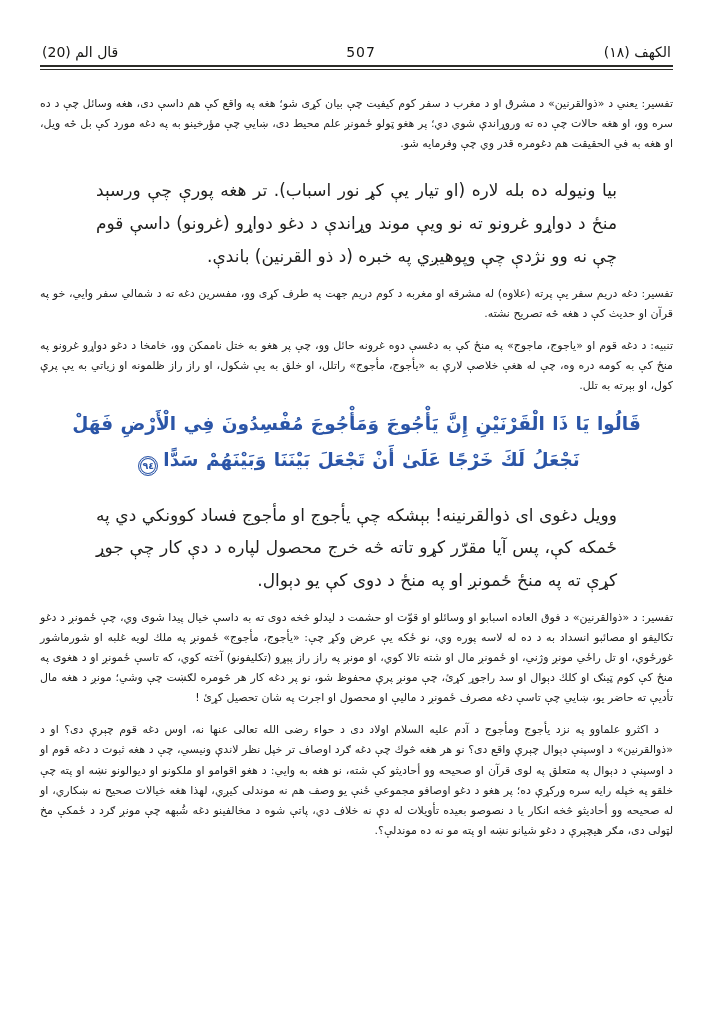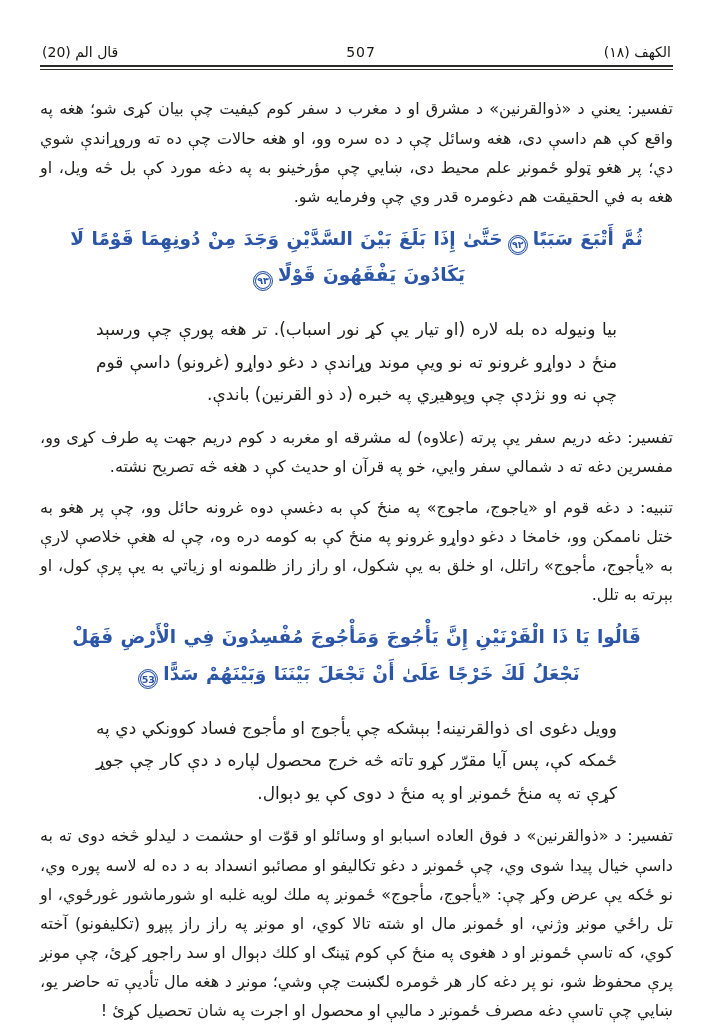--- a/index.html
+++ b/index.html
@@ -11,21 +11,21 @@
     color:#1f1f1d;
     overflow:hidden;
   }
   .hdr{
     display:flex;justify-content:space-between;align-items:flex-end;
     font-size:14px;padding:0 2px 5px 2px;color:#141412;
   }
   .hdr .c{letter-spacing:1px;}
   .rule{border-top:2.6px solid #2b2b28;border-bottom:1.2px solid #2b2b28;height:2.4px;margin-bottom:24px;}
   .para{
-    font-size:16px;line-height:1.82;text-align:justify;
+    font-size:11px;line-height:1.82;text-align:justify;
     margin:12px 0 10px 0;
   }
   .para.indent{text-indent:14px;}
   .trans{
     font-size:17px;line-height:1.92;text-align:justify;
     margin:20px 56px 12px 56px;
   }
   .verse{
     color:var(--qblue);text-align:center;font-weight:bold;
     font-size:18.5px;line-height:1.95;margin:6px 14px 12px 14px;
@@ -46,29 +46,28 @@
 
   <div class="hdr">
     <span class="r">الكهف (١٨)</span>
     <span class="c">507</span>
     <span class="l">قال الم (20)</span>
   </div>
   <div class="rule"></div>
 
   <p class="para">تفسير: يعني د «ذوالقرنين» د مشرق او د مغرب د سفر كوم كيفيت چې بيان كړى شو؛ هغه په واقع كې هم داسې دى، هغه وسائل چې د ده سره وو، او هغه حالات چې ده ته وروړاندې شوي دي؛ پر هغو ټولو ځمونږ علم محيط دى، ښايي چې مؤرخينو به په دغه مورد كې بل څه ويل، او هغه به في الحقيقت هم دغومره قدر وي چې وفرمايه شو.</p>
 
-  <div class="verse"><span>ثُمَّ أَتْبَعَ سَبَبًا</span><span class="aya">٩٢</span><span>حَتَّىٰ إِذَا بَلَغَ بَيْنَ السَّدَّيْنِ وَجَدَ مِنْ دُونِهِمَا قَوْمًا لَا يَكَادُونَ يَفْقَهُونَ قَوْلًا</span><span class="aya">٩٣</span></div>
 
   <p class="trans">بيا ونيوله ده بله لاره (او تيار يې كړ نور اسباب). تر هغه پورې چې ورسېد منځ د دواړو غرونو ته نو ويې موند وړاندې د دغو دواړو (غرونو) داسې قوم چې نه وو نژدې چې وپوهيږي په خبره (د ذو القرنين) باندې.</p>
 
   <p class="para">تفسير: دغه دريم سفر يې پرته (علاوه) له مشرقه او مغربه د كوم دريم جهت په طرف كړى وو، مفسرين دغه ته د شمالي سفر وايي، خو په قرآن او حديث كې د هغه څه تصريح نشته.</p>
 
   <p class="para">تنبيه: د دغه قوم او «ياجوج، ماجوج» په منځ كې به دغسې دوه غرونه حائل وو، چې پر هغو به ختل ناممكن وو، خامخا د دغو دواړو غرونو په منځ كې به كومه دره وه، چې له هغې خلاصې لارې به «يأجوج، مأجوج» راتلل، او خلق به يې شكول، او راز راز ظلمونه او زياتي به يې پرې كول، او بېرته به تلل.</p>
 
-  <div class="verse"><span>قَالُوا يَا ذَا الْقَرْنَيْنِ إِنَّ يَأْجُوجَ وَمَأْجُوجَ مُفْسِدُونَ فِي الْأَرْضِ فَهَلْ نَجْعَلُ لَكَ خَرْجًا عَلَىٰ أَنْ تَجْعَلَ بَيْنَنَا وَبَيْنَهُمْ سَدًّا</span><span class="aya">53</span></div>
+  <div class="verse"><span>قَالُوا يَا ذَا الْقَرْنَيْنِ إِنَّ يَأْجُوجَ وَمَأْجُوجَ مُفْسِدُونَ فِي الْأَرْضِ فَهَلْ نَجْعَلُ لَكَ خَرْجًا عَلَىٰ أَنْ تَجْعَلَ بَيْنَنَا وَبَيْنَهُمْ سَدًّا</span><span class="aya">٩٤</span></div>
 
   <p class="trans">وويل دغوى اى ذوالقرنينه! بېشكه چې يأجوج او مأجوج فساد كوونكي دي په ځمكه كې، پس آيا مقرّر كړو تاته څه خرج محصول لپاره د دې كار چې جوړ كړې ته په منځ ځمونږ او په منځ د دوى كې يو دېوال.</p>
 
   <p class="para">تفسير: د «ذوالقرنين» د فوق العاده اسبابو او وسائلو او قوّت او حشمت د ليدلو څخه دوى ته به داسې خيال پيدا شوى وي، چې ځمونږ د دغو تكاليفو او مصائبو انسداد به د ده له لاسه پوره وي، نو ځكه يې عرض وكړ چې: «يأجوج، مأجوج» ځمونږ په ملك لويه غلبه او شورماشور غورځوي، او تل راځي مونږ وژني، او ځمونږ مال او شته تالا كوي، او مونږ په راز راز پېړو (تكليفونو) آخته كوي، كه تاسې ځمونږ او د هغوى په منځ كې كوم ټينګ او كلك دېوال او سد راجوړ كړئ، چې مونږ پرې محفوظ شو، نو پر دغه كار هر څومره لګښت چې وشي؛ مونږ د هغه مال تأديې ته حاضر يو، ښايي چې تاسې دغه مصرف ځمونږ د ماليې او محصول او اجرت په شان تحصيل كړئ !</p>
 
 
   <p class="para indent">د اكثرو علماوو په نزد يأجوج ومأجوج د آدم عليه السلام اولاد دى د حواء رضى الله تعالى عنها نه، اوس دغه قوم چېرې دى؟ او د «ذوالقرنين» د اوسپنې دېوال چېرې واقع دى؟ نو هر هغه څوك چې دغه ګرد اوصاف تر خپل نظر لاندې ونيسي، چې د هغه ثبوت د دغه قوم او د اوسپنې د دېوال په متعلق په لوى قرآن او صحيحه وو أحاديثو كې شته، نو هغه به وايي: د هغو اقوامو او ملكونو او ديوالونو نښه او پته چې خلقو په خپله رايه سره وركړې ده؛ پر هغو د دغو اوصافو مجموعي ځنې يو وصف هم نه موندلى كيږي، لهذا هغه خيالات صحيح نه ښكاري، او له صحيحه وو أحاديثو څخه انكار يا د نصوصو بعيده تأويلات له دې نه خلاف دي، پاتې شوه د مخالفينو دغه شُبهه چې مونږ ګرد د ځمكې مخ لټولى دى، مګر هيچېرې د دغو شيانو نښه او پته مو نه ده موندلې؟.</p>
 
 </div>
 

